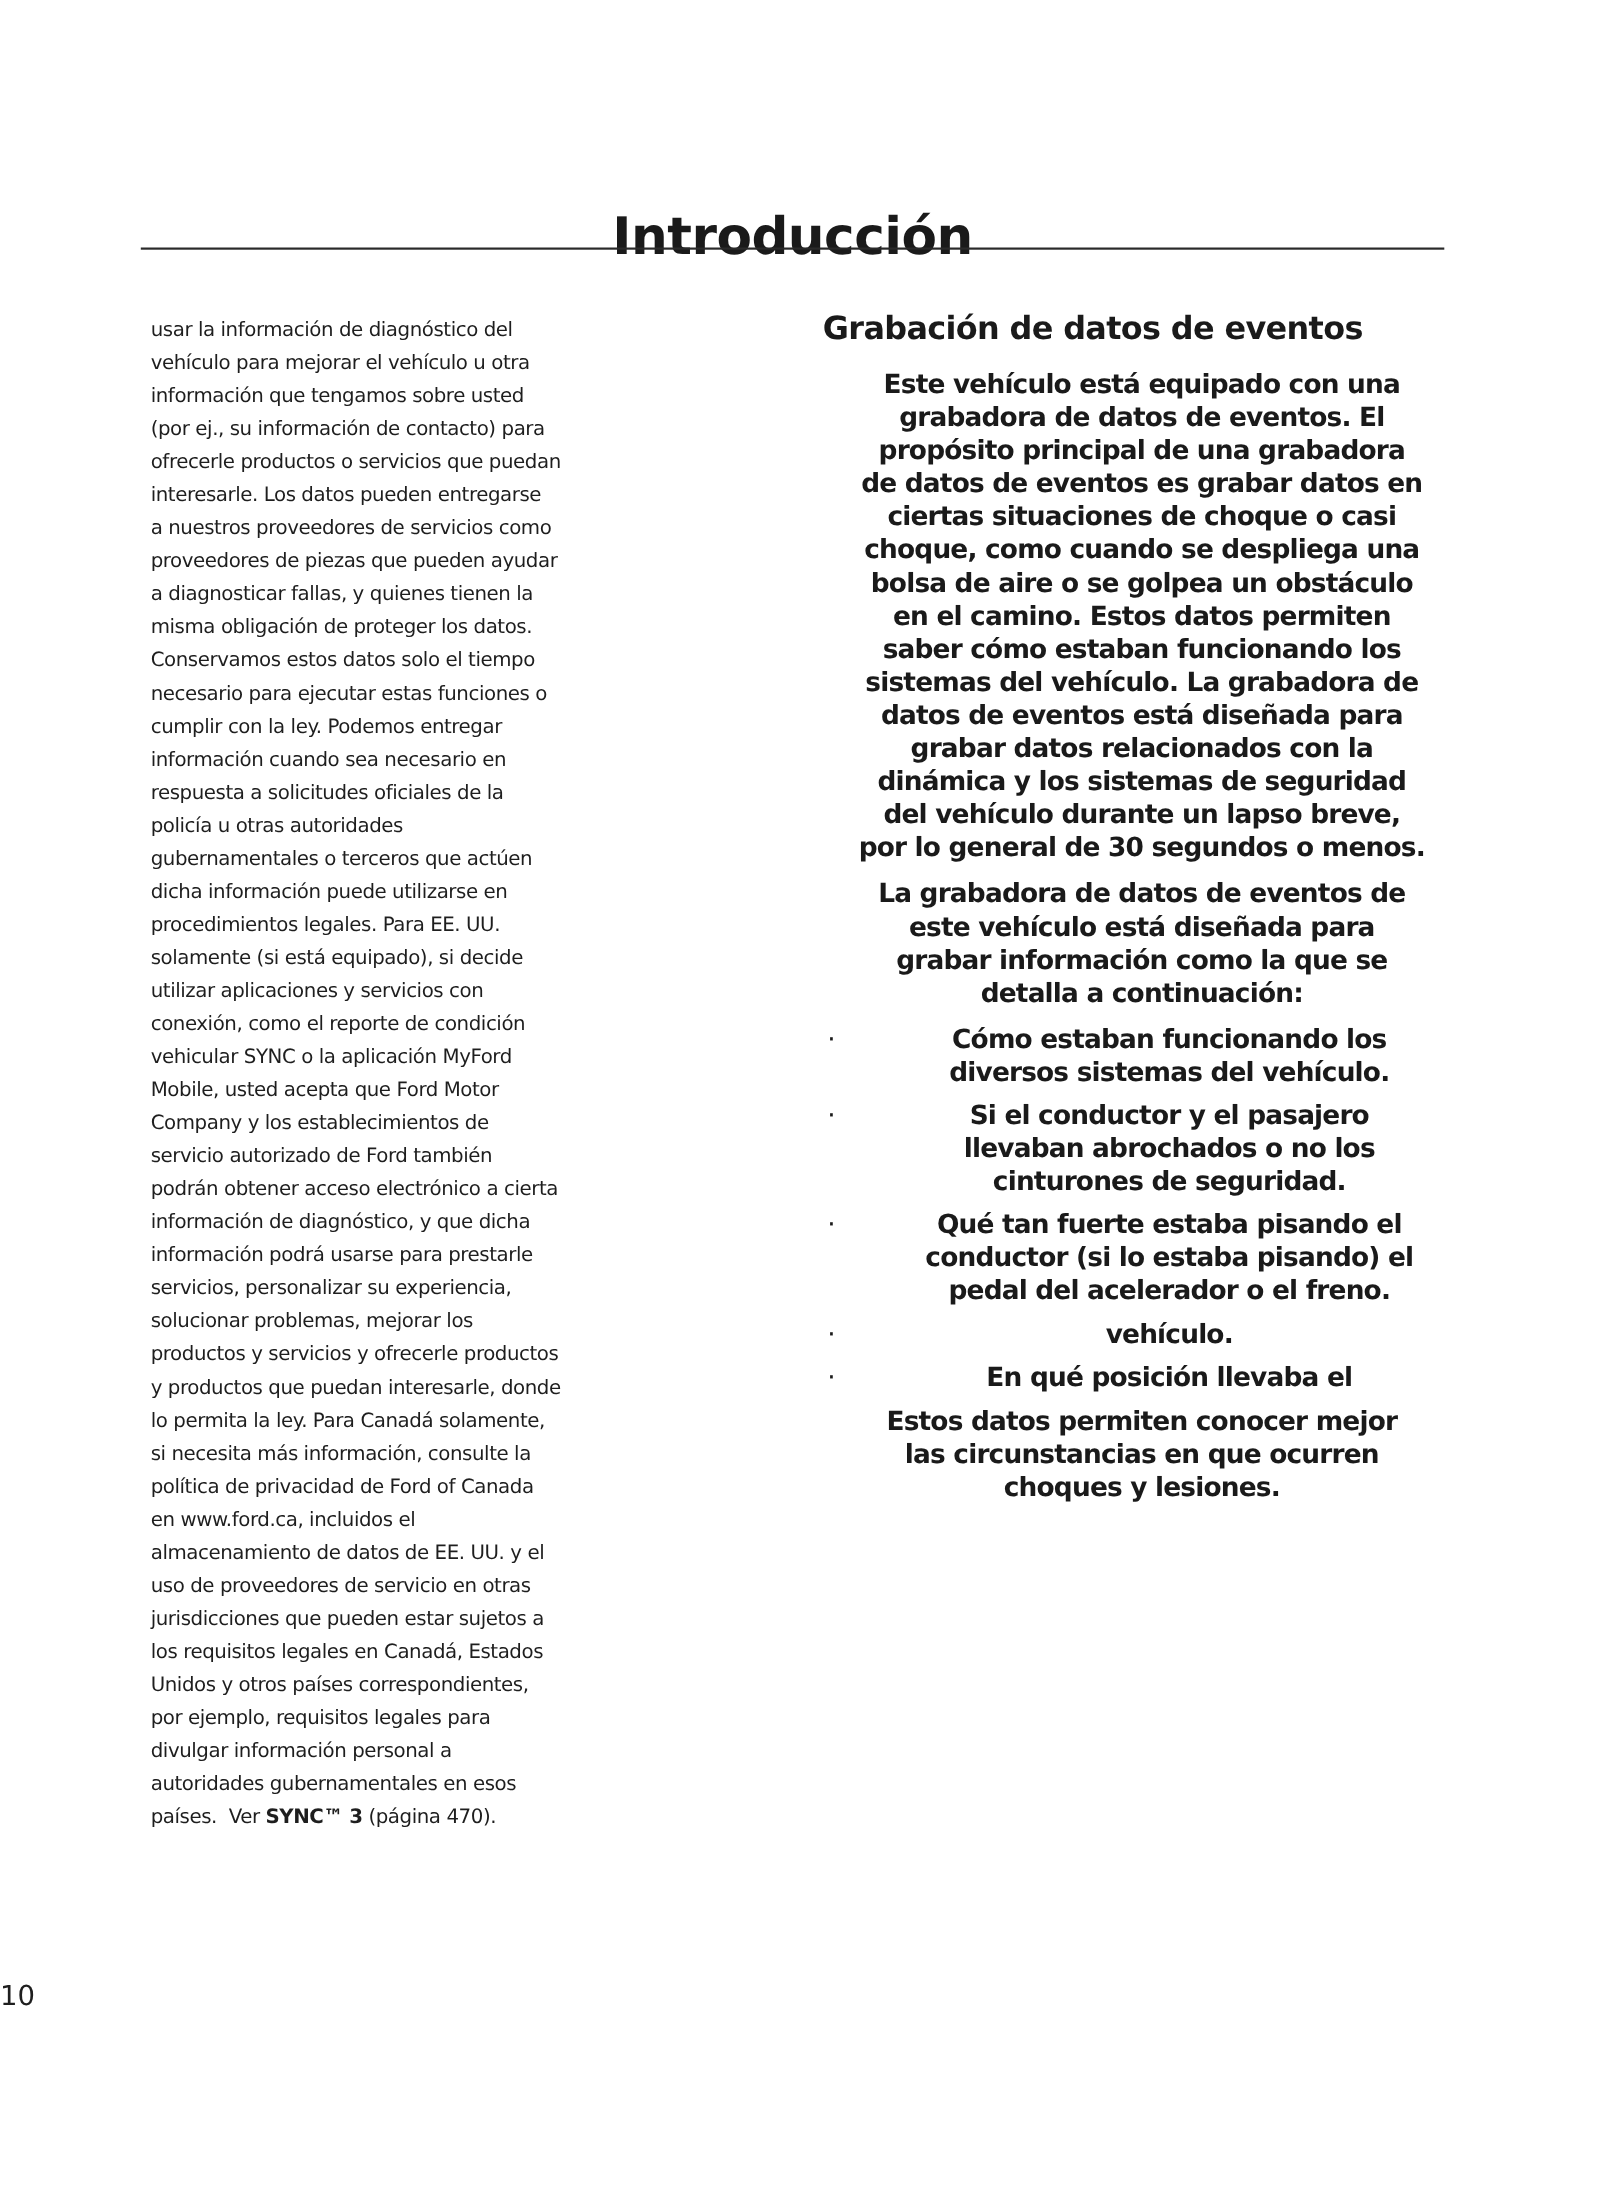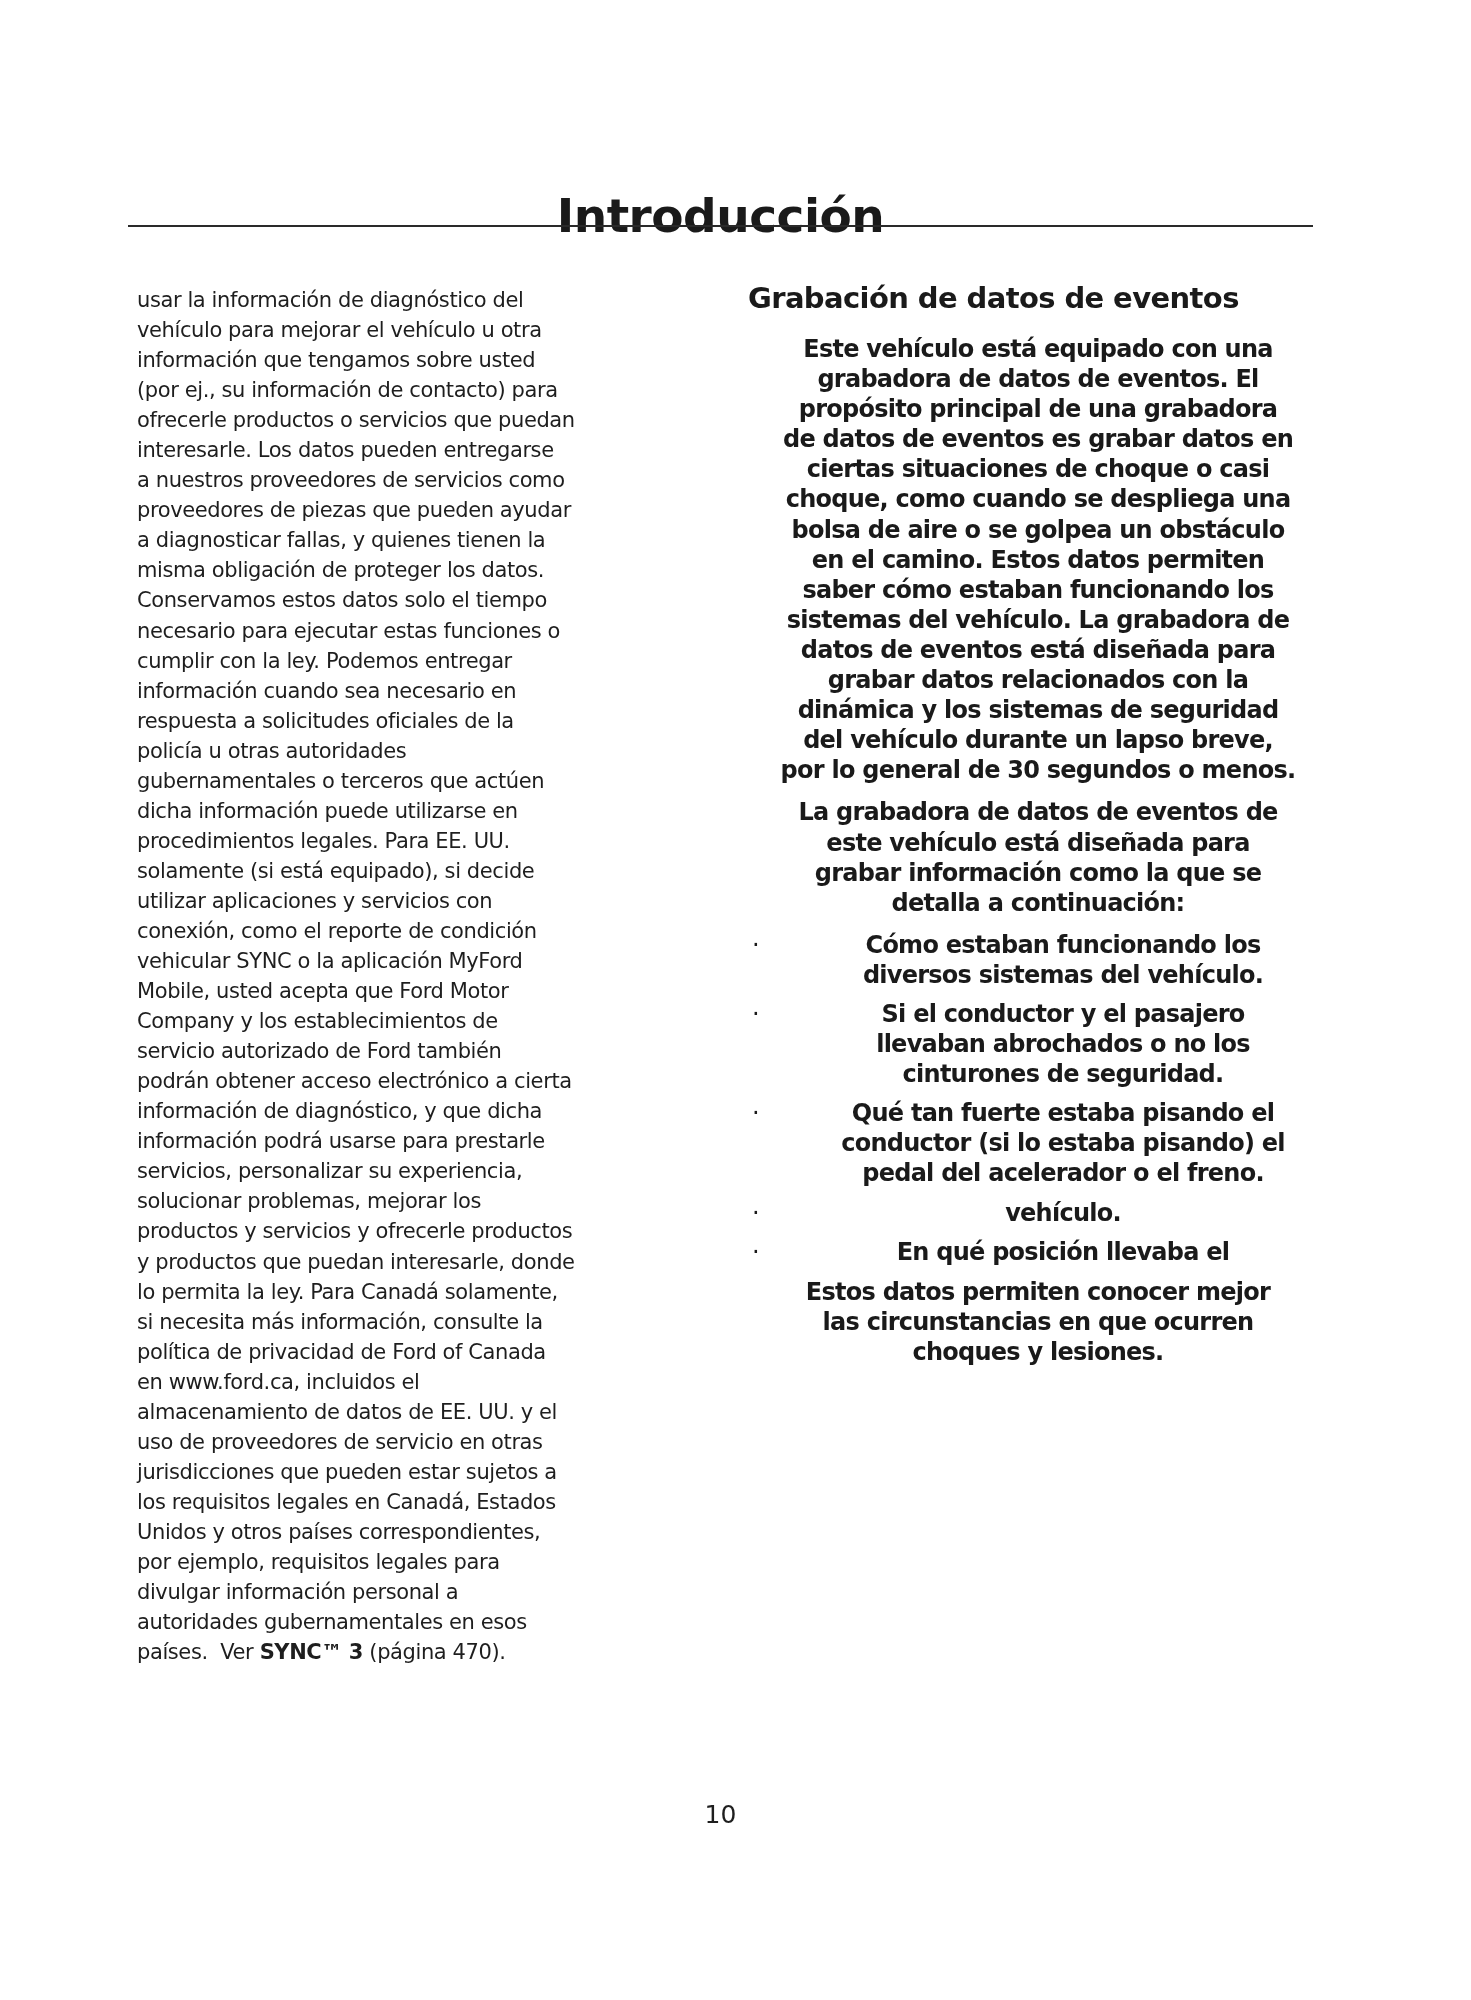--- a/index.html
+++ b/index.html
@@ -7,21 +7,21 @@
   .title {
     position: absolute; left: 0; width: 1441px; top: 160px; text-align: center;
     font-family: "DejaVu Sans", sans-serif; font-weight: bold; font-size: 47px;
     letter-spacing: -0.5px; color: #1a1a1a; line-height: 50px;
   }
   .rule {
     position: absolute; left: 128px; top: 225px; width: 1185px; height: 2px; background: #2a2a2a;
   }
   .col-left {
     position: absolute; left: 137px; top: 285px; width: 580px;
-    font-family: "DejaVu Sans", sans-serif; font-size: 21px; line-height: 30.05px;
+    font-family: "DejaVu Sans", sans-serif; font-size: 18px; line-height: 30.05px;
     color: #1e1e1e; letter-spacing: -0.4px; font-weight: normal;
   }
   .col-left .line { white-space: nowrap; display: block; }
   .col-left b { font-weight: bold; }
   .col-right {
     position: absolute; left: 748px; top: 278px; width: 580px;
     font-family: "DejaVu Sans", sans-serif; color: #1a1a1a;
   }
   .section-heading {
     font-weight: bold; font-size: 29px; line-height: 40px; letter-spacing: -0.6px; margin: 0 0 16px 0;
@@ -33,21 +33,21 @@
   .para .line, .bullet .line { display: block; white-space: nowrap; text-align: center; }
   .bullets { margin: 0 0 10px 0; padding: 0; list-style: none; }
   .bullet {
     position: relative; padding-left: 50px; font-weight: bold; font-size: 24px; line-height: 30.1px;
     letter-spacing: -0.75px; margin: 0 0 9px 0;
   }
   .bullet-dot {
     position: absolute; left: 4px; top: 0; font-weight: normal; font-size: 24px; line-height: 30.1px;
   }
   .page-number {
-    position: absolute; left: 0; width: 1441px; top: 1800px; text-align: center;
+    position: absolute; left: 0; width: 1441px; top: 1800px; text-align: left;
     font-family: "DejaVu Sans", sans-serif; font-size: 25px; color: #1e1e1e; line-height: 30px;
   }
 </style>
 </head>
 <body>
 
 <h1 class="title">Introducción</h1>
 <div class="rule"></div>
 
 <div class="col-left">

